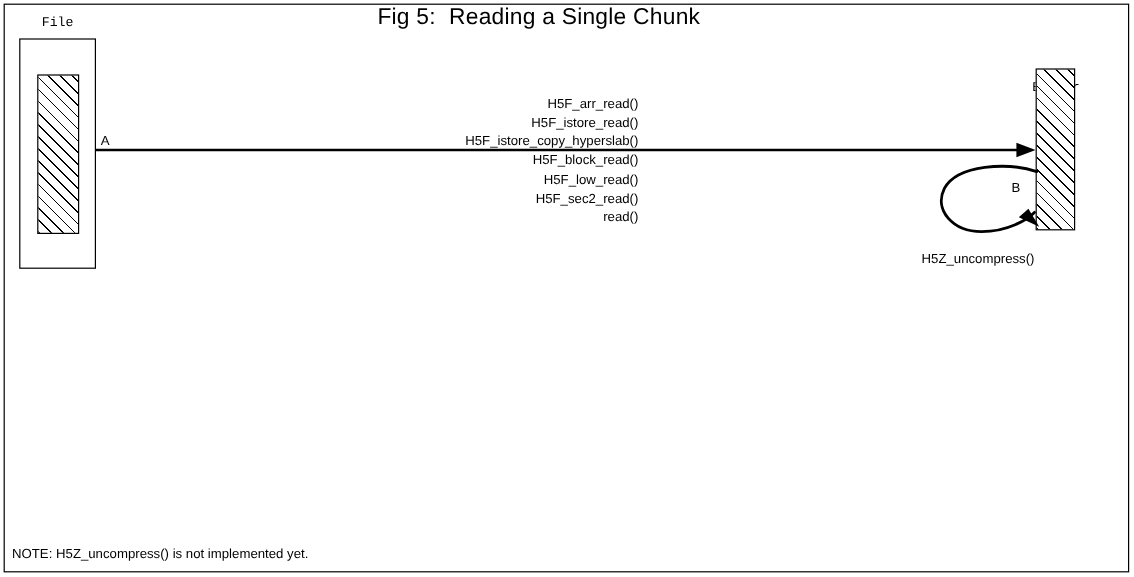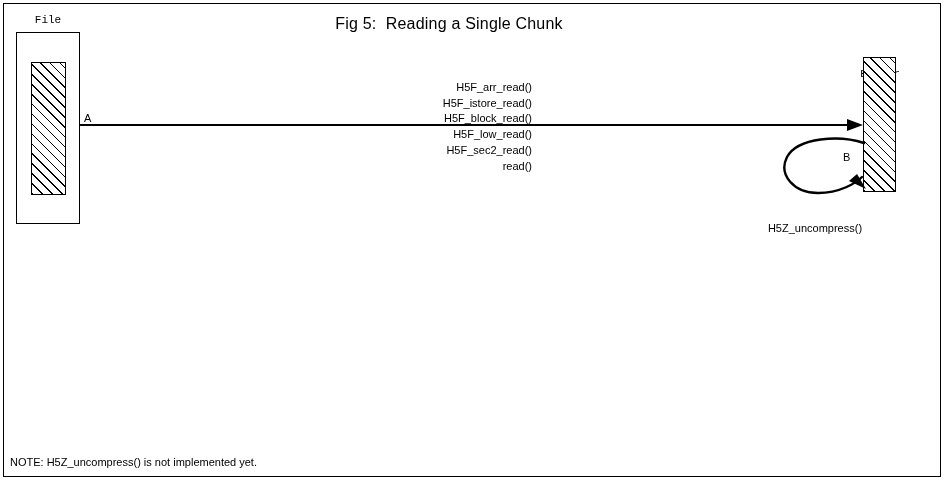--- a/index.html
+++ b/index.html
@@ -23,24 +23,24 @@
     left: 3px;
     top: 3px;
     width: 938px;
     height: 474px;
     border: 1px solid #000000;
     box-sizing: border-box;
   }
   #figure-title {
     position: absolute;
     left: 0;
-    top: 15px;
+    top: 4px;
     width: 898px;
     text-align: center;
-    font-size: 16px;
+    font-size: 19px;
     letter-spacing: 0.2px;
     white-space: pre;
   }
   .box-label {
     position: absolute;
     font-size: 11px;
     text-align: center;
     white-space: nowrap;
     font-family: Liberation Mono, monospace;
   }
@@ -102,21 +102,20 @@
     left: 780px; top: 133px;
     width: 92px; height: 70px;
   }
   #uncompress-label {
     position: absolute;
     left: 745px; top: 210px;
     width: 140px;
     text-align: center;
     font-size: 11px;
     white-space: nowrap;
-    margin-top: 12px;
   }
   #note {
     position: absolute;
     left: 10px; top: 456px;
     font-size: 11px;
     white-space: nowrap;
     text-align: right;
   }
 </style>
 </head>
@@ -137,20 +136,21 @@
 
   <svg id="arrow-a-svg" viewBox="0 0 794 24">
     <line x1="4" y1="12" x2="779" y2="12" stroke="#000000" stroke-width="2"></line>
     <polygon points="787,12 771,6 771,18" fill="#000000"></polygon>
   </svg>
   <div id="label-a">A</div>
 
   <div id="call-stack">
     <div class="call-line">H5F_arr_read()</div>
     <div class="call-line">H5F_istore_read()</div>
+    <div class="call-line">H5F_istore_copy_hyperslab()</div>
     <div class="call-line">H5F_block_read()</div>
     <div class="call-line">H5F_low_read()</div>
     <div class="call-line">H5F_sec2_read()</div>
     <div class="call-line">read()</div>
   </div>
 
   <svg id="loop-svg" viewBox="0 0 92 70">
     <path d="M 84 10 C 60 2, 18 4, 7 24 C -2 42, 14 60, 38 60 C 60 60, 76 50, 82 44" fill="none" stroke="#000000" stroke-width="2.4" stroke-linecap="round"></path>
     <polygon points="86,56 69,48 77,41" fill="#000000"></polygon>
   </svg>

